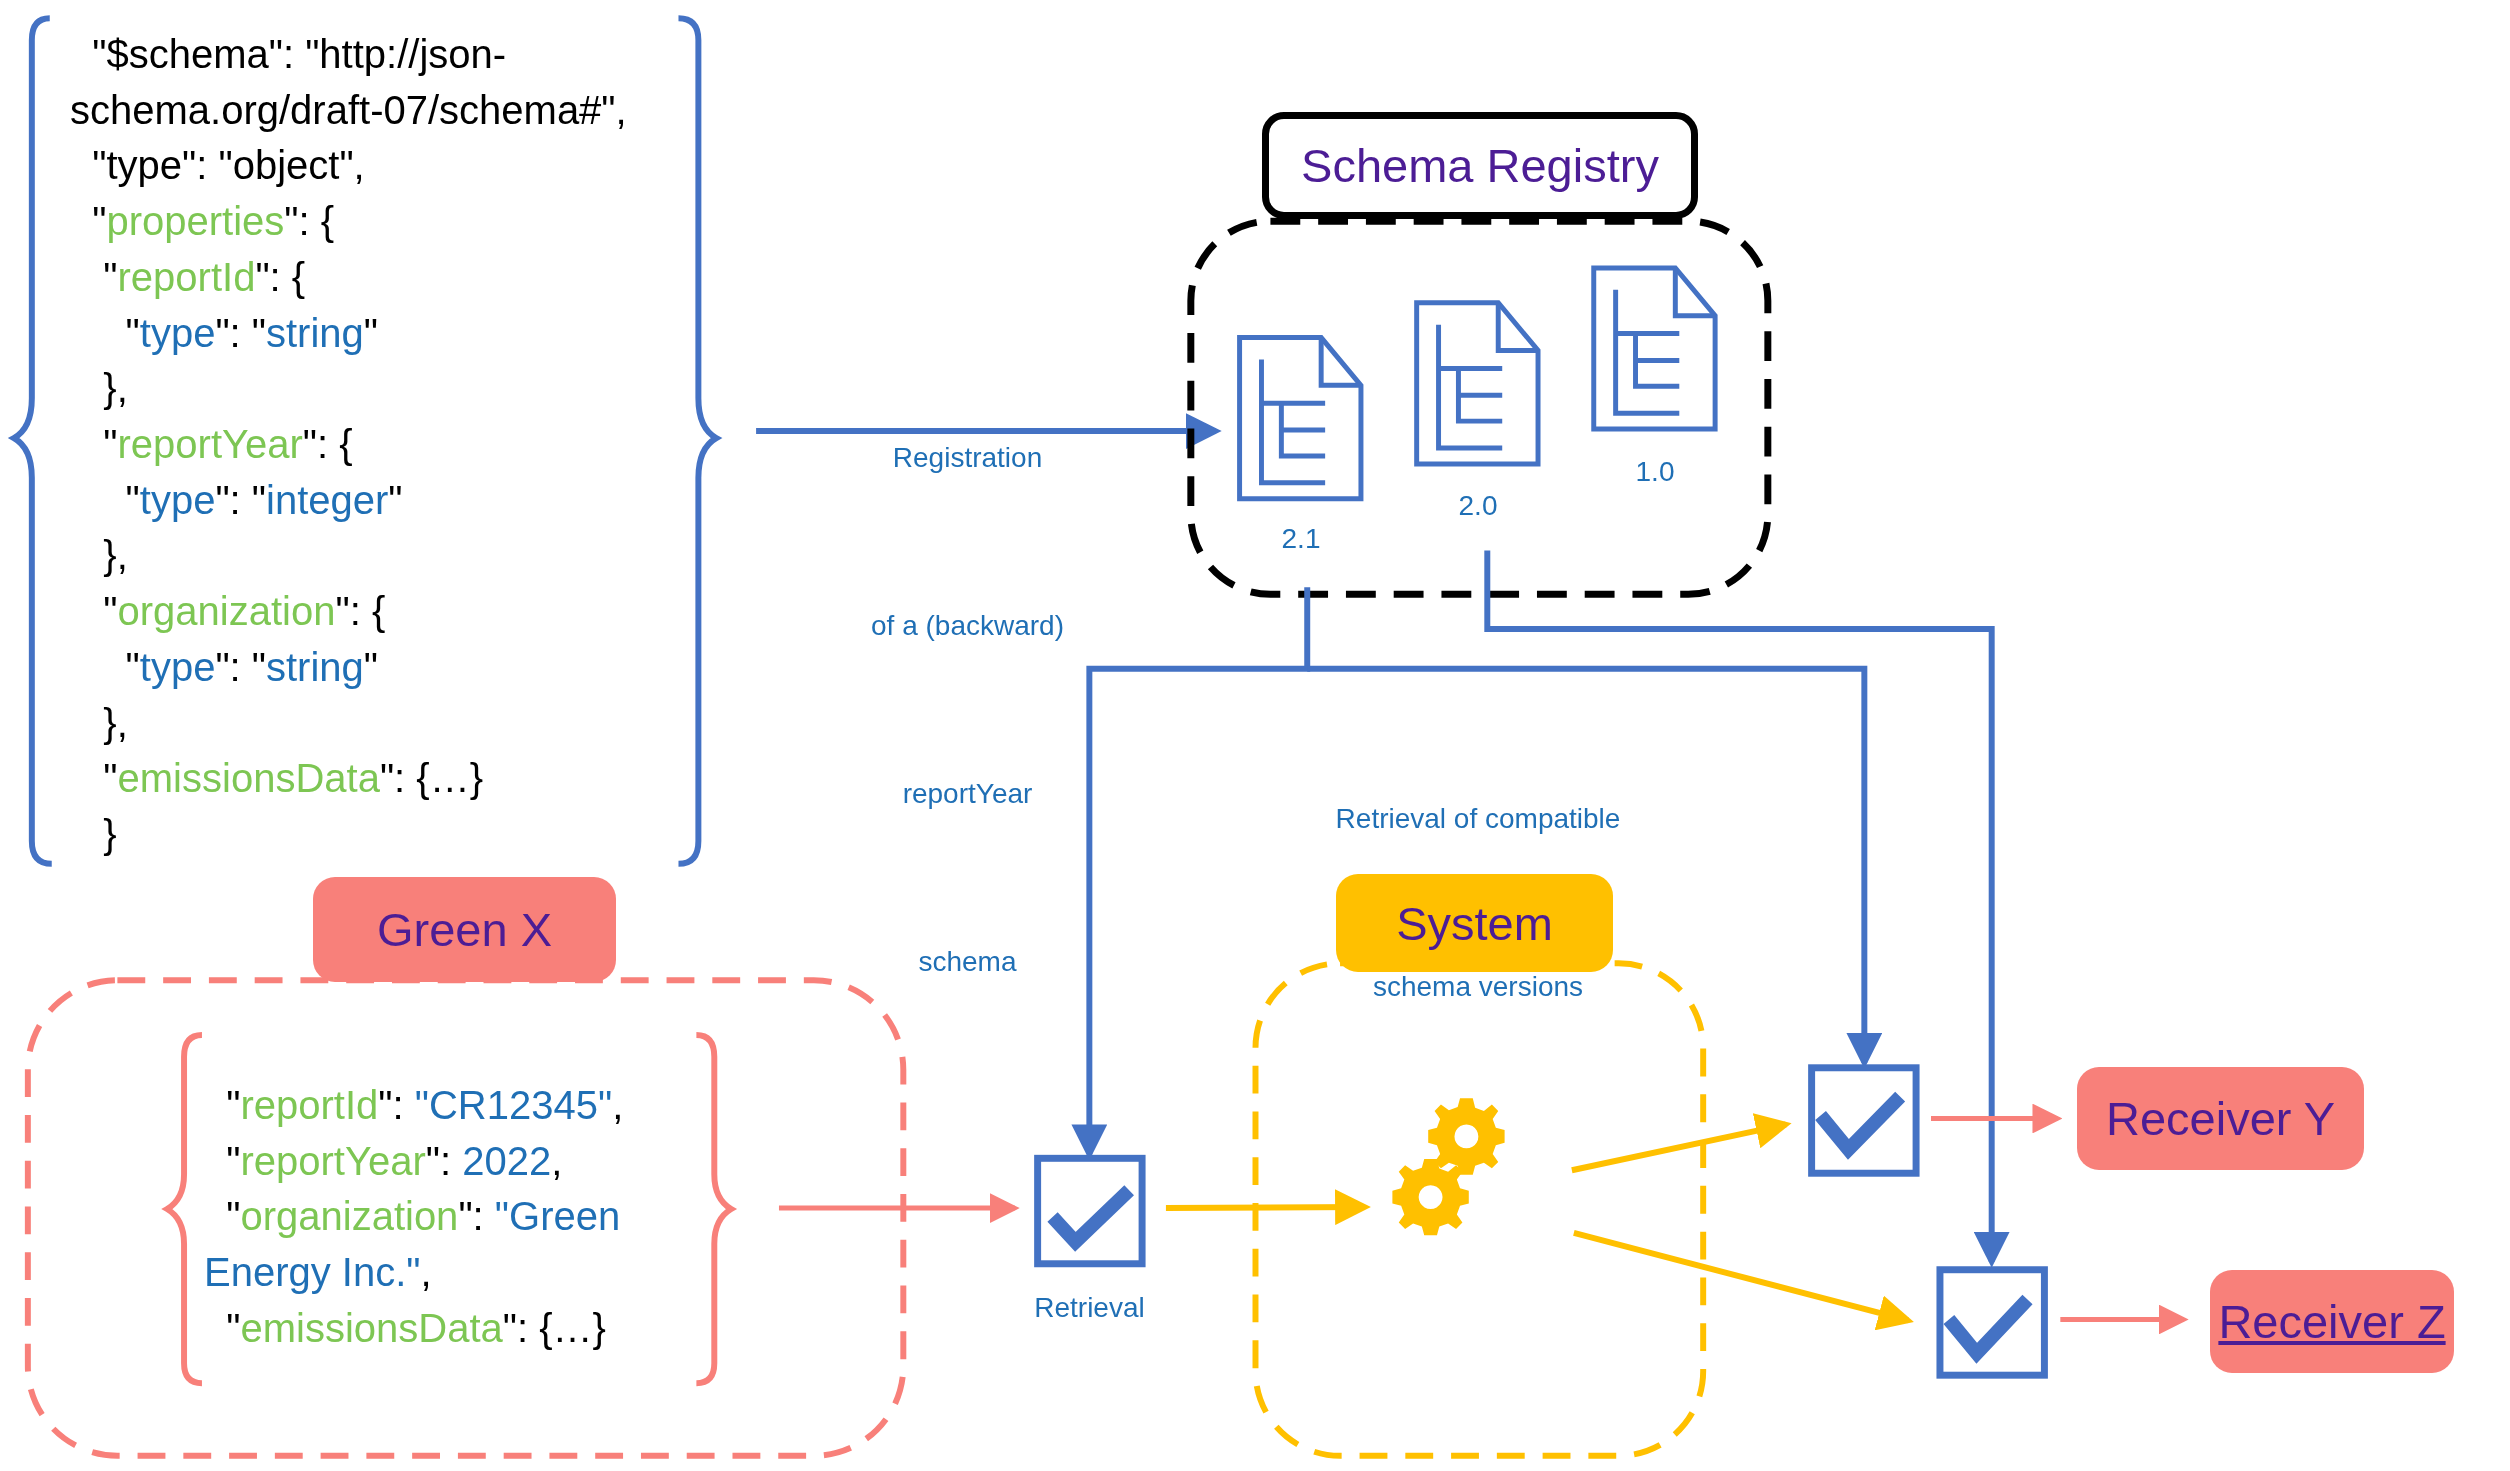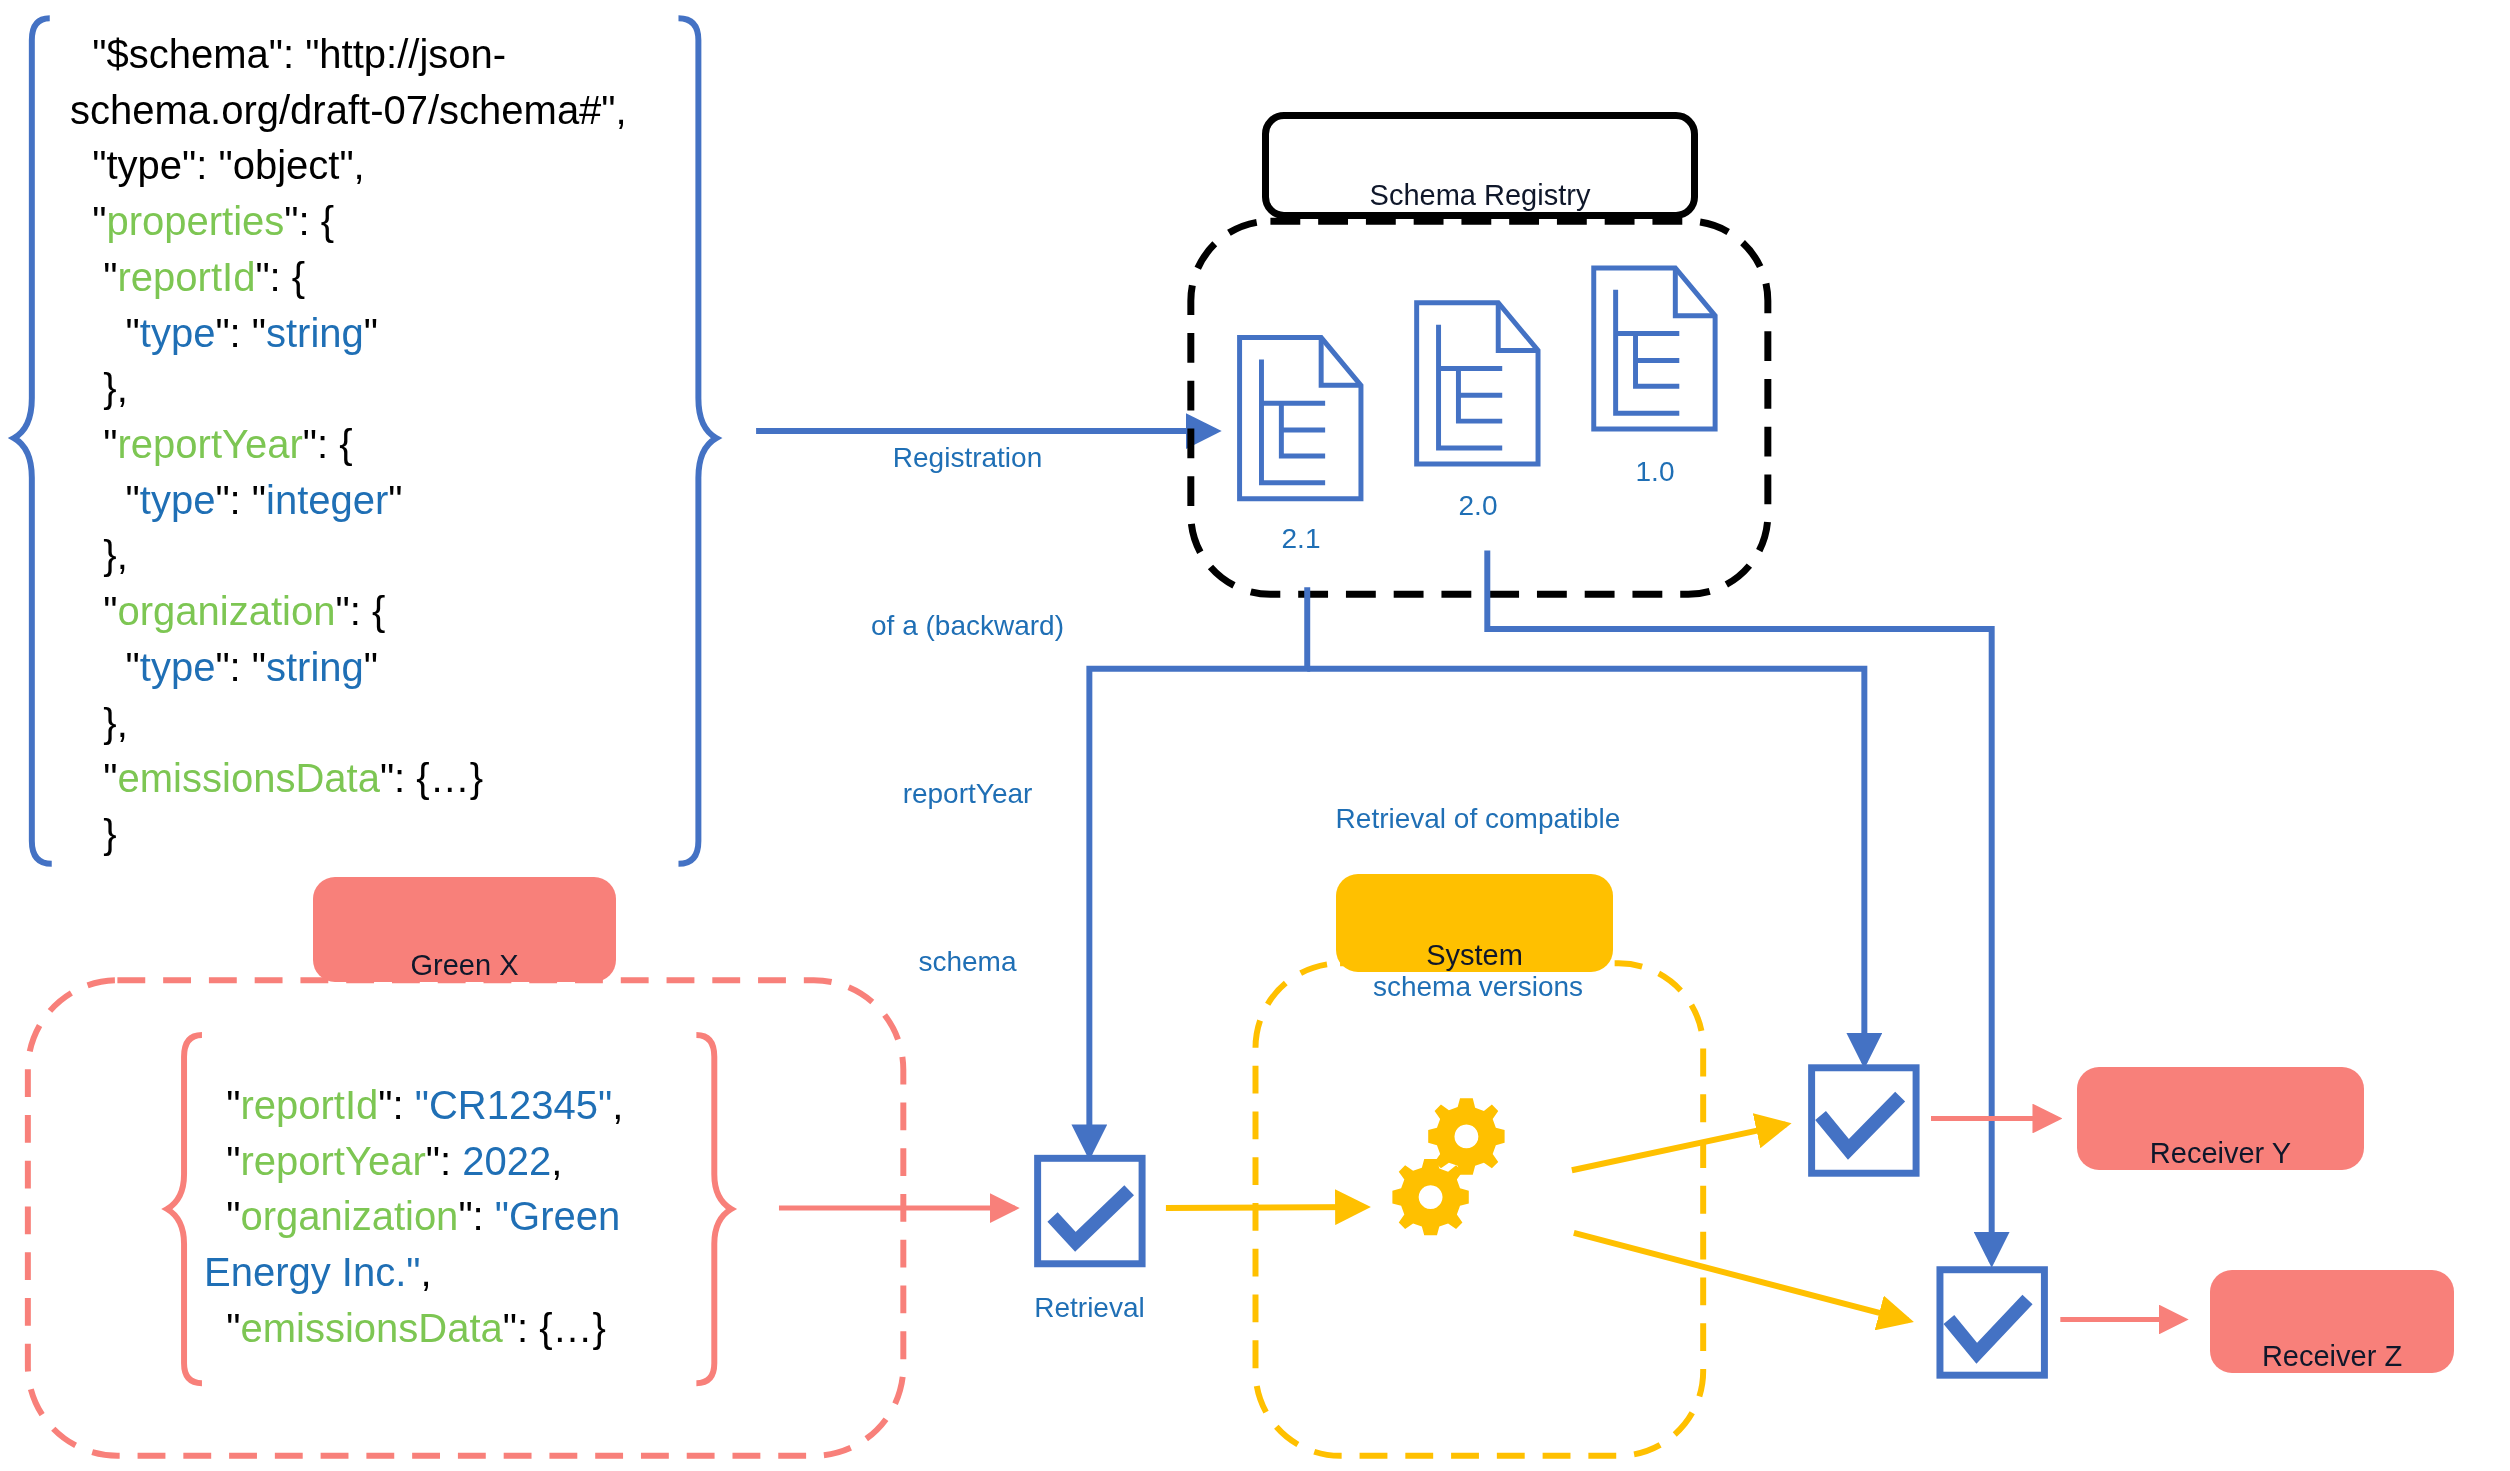--- a/index.html
+++ b/index.html
@@ -3,22 +3,22 @@
 <meta charset="utf-8">
 <style>
   html, body { margin: 0; padding: 0; background: #ffffff; }
   body { width: 2510px; height: 1472px; position: relative; overflow: hidden;
          font-family: "Liberation Sans", "DejaVu Sans", sans-serif; }
   #stage { position: absolute; left: 0; top: 0; width: 2510px; height: 1472px; }
   .code-line { position: absolute; white-space: pre; font-size: 40px; line-height: 56px; color: #000; }
   .k { color: #7dc653; }
   .v { color: #1f6fb5; }
   .label-blue { color: #1f6fb5; font-size: 28px; line-height: 56px; position: absolute; text-align: center; white-space: pre; }
-  .pill { position: absolute; display: flex; align-items: flex-end; justify-content: center;
-          font-size: 29px; color: #0f172a; border-radius: 22px; box-sizing: border-box; }
+  .pill { position: absolute; display: flex; align-items: center; justify-content: center;
+          font-size: 47px; color: #4c1d95; border-radius: 22px; box-sizing: border-box; }
   .registry-title { background: #fff; border: 7px solid #000; border-radius: 22px; }
   .sender-title { background: #f8807a; }
   .system-title { background: #ffc000; }
   .receiver { background: #f8807a; }
 </style>
 </head>
 <body>
 
 <div id="stage">
   <svg id="svg" width="2510" height="1472" viewBox="0 0 2523 1479" style="position:absolute;left:0;top:0">
@@ -146,17 +146,17 @@
 
   <div class="label-blue" style="left:970px; top:1280px; width:239px;">Retrieval</div>
 
   <div class="pill receiver" style="left:2077px; top:1067px; width:287px; height:103px;">
     <span>Receiver Y</span>
   </div>
 
   <div class="pill system-title" style="left:1336px; top:874px; width:277px; height:98px;">
     <span>System</span>
   </div>
-  <div class="pill receiver" style="left:2210px; top:1270px; width:244px; height:103px;">
+  <div class="pill receiver" style="left:2210px; top:1270px; width:244px; height:103px;text-decoration:underline;">
     <span>Receiver Z</span>
   </div>
 </div>
 
 
 </body></html>

